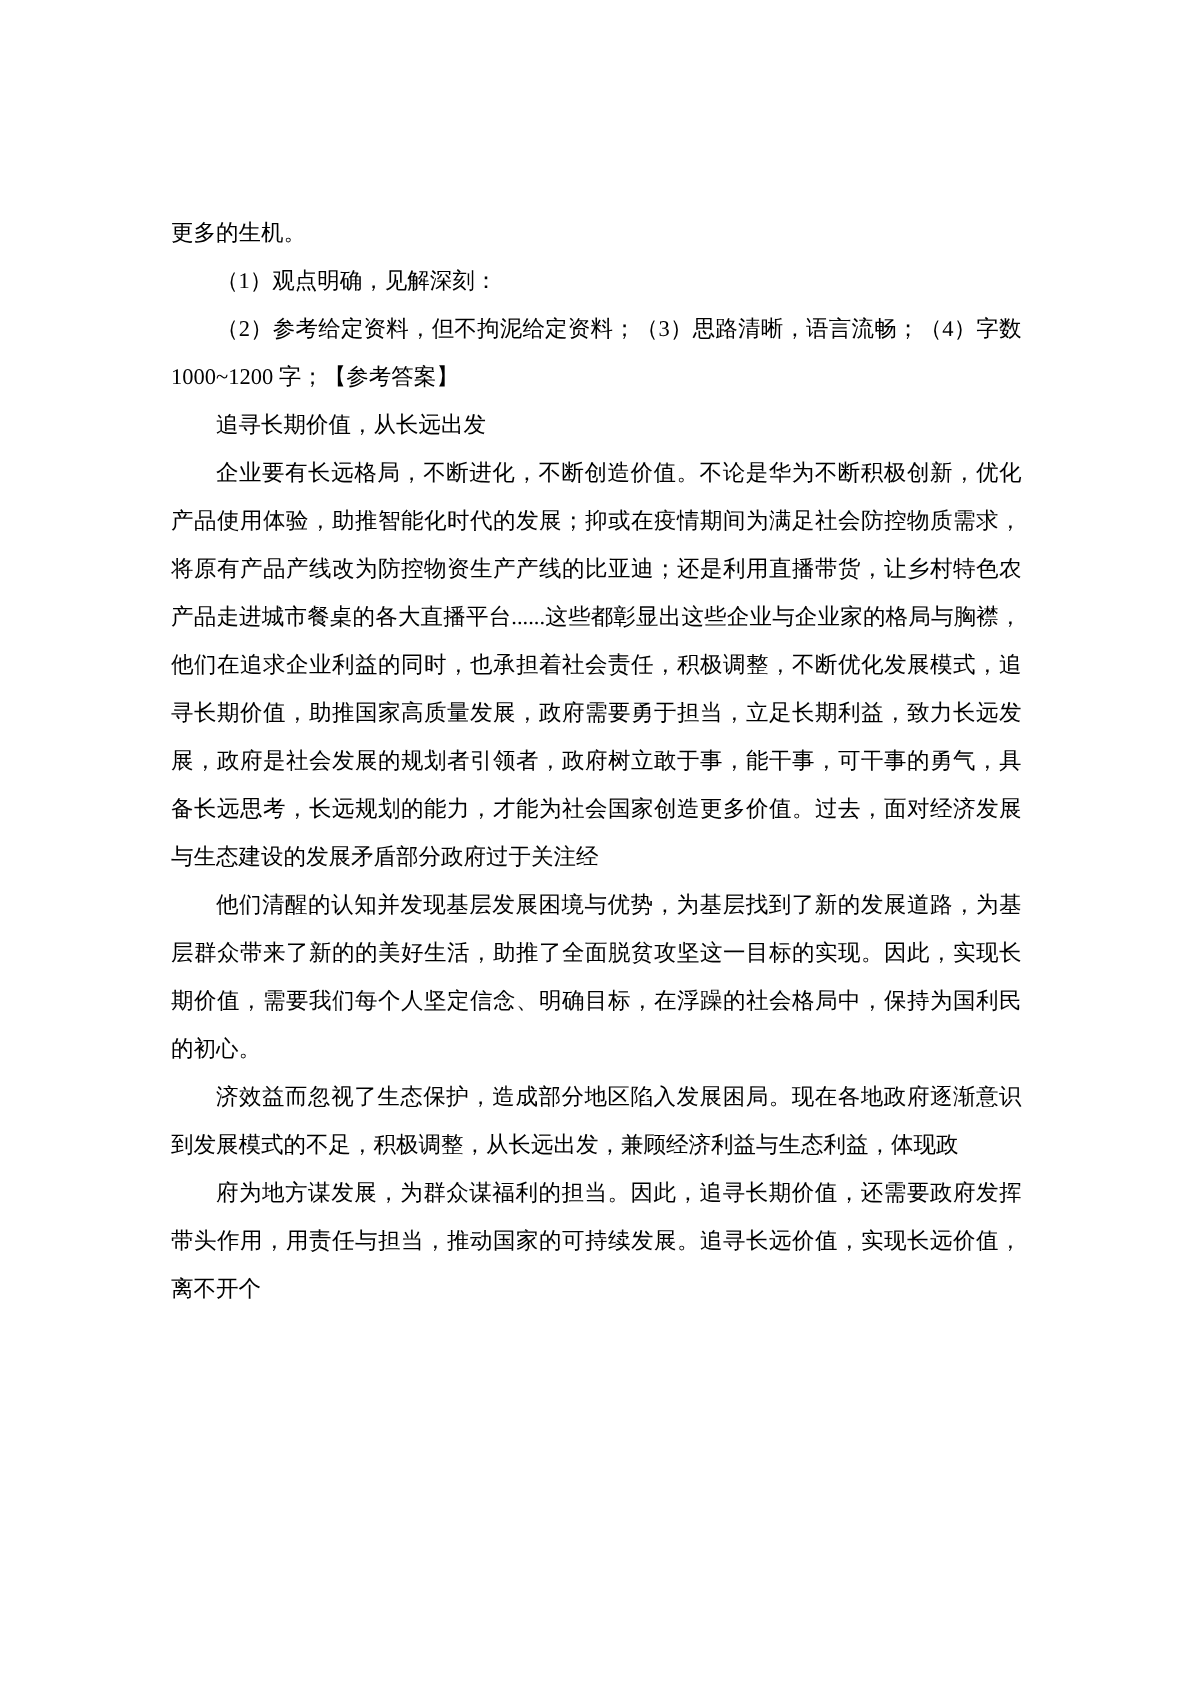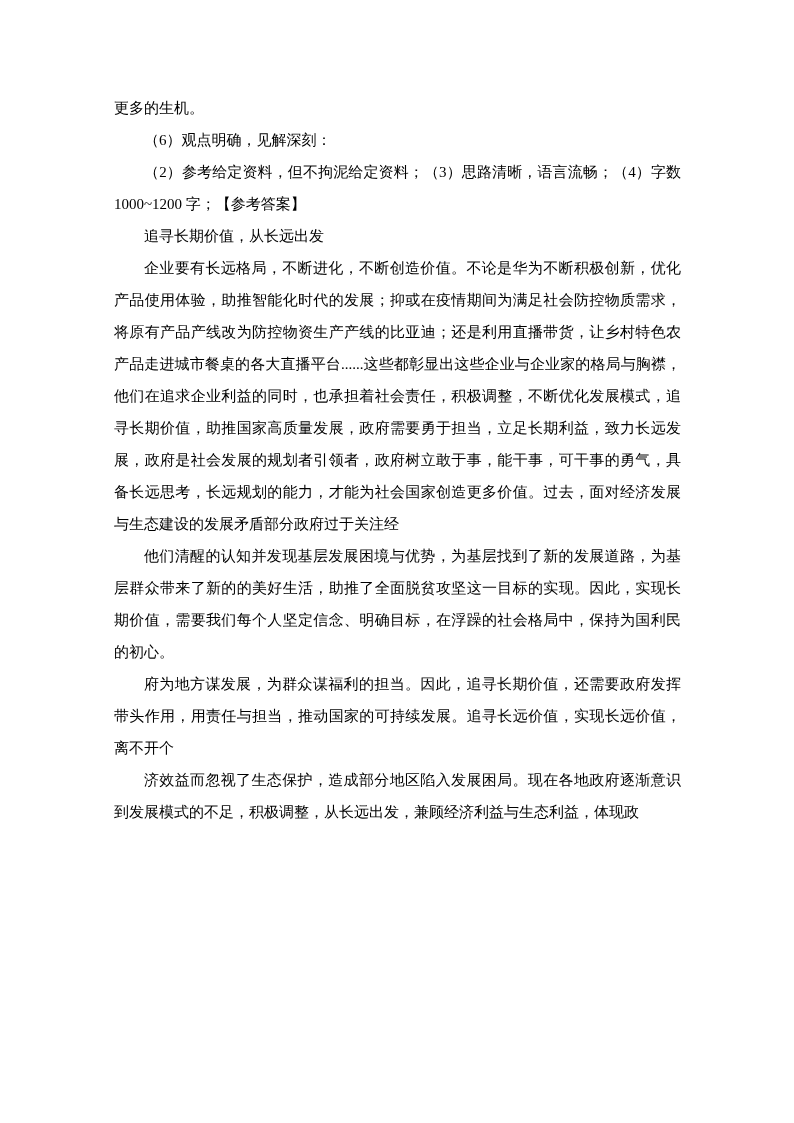--- a/index.html
+++ b/index.html
@@ -12,41 +12,42 @@
     width: 794px;
     height: 1123px;
     background: #ffffff;
     box-sizing: border-box;
     padding: 92px 113px 0 114px;
     overflow: hidden;
     color: #000000;
   }
   .doc-content {
     width: 100%;
+    margin-top: 48px;
   }
   p.para {
     margin: 0;
     font-family: "Liberation Serif", "DejaVu Serif", serif;
     font-size: 15px;
     line-height: 32px;
     color: #000000;
     text-align: justify;
     word-break: break-all;
   }
   p.para.indent {
     text-indent: 2em;
   }
 </style>
 </head>
 <body>
 
 <div class="page">
   <div class="doc-content" id="doc-content">
       <p class="para">更多的生机。</p>
-      <p class="para indent">（6）观点明确，见解深刻：</p>
+      <p class="para indent">（1）观点明确，见解深刻：</p>
       <p class="para indent">（2）参考给定资料，但不拘泥给定资料；（3）思路清晰，语言流畅；（4）字数 1000~1200 字；【参考答案】</p>
       <p class="para indent">追寻长期价值，从长远出发</p>
       <p class="para indent">企业要有长远格局，不断进化，不断创造价值。不论是华为不断积极创新，优化产品使用体验，助推智能化时代的发展；抑或在疫情期间为满足社会防控物质需求，将原有产品产线改为防控物资生产产线的比亚迪；还是利用直播带货，让乡村特色农产品走进城市餐桌的各大直播平台......这些都彰显出这些企业与企业家的格局与胸襟，他们在追求企业利益的同时，也承担着社会责任，积极调整，不断优化发展模式，追寻长期价值，助推国家高质量发展，政府需要勇于担当，立足长期利益，致力长远发展，政府是社会发展的规划者引领者，政府树立敢于事，能干事，可干事的勇气，具备长远思考，长远规划的能力，才能为社会国家创造更多价值。过去，面对经济发展与生态建设的发展矛盾部分政府过于关注经</p>
       <p class="para indent">他们清醒的认知并发现基层发展困境与优势，为基层找到了新的发展道路，为基层群众带来了新的的美好生活，助推了全面脱贫攻坚这一目标的实现。因此，实现长期价值，需要我们每个人坚定信念、明确目标，在浮躁的社会格局中，保持为国利民的初心。</p>
+      <p class="para indent">济效益而忽视了生态保护，造成部分地区陷入发展困局。现在各地政府逐渐意识到发展模式的不足，积极调整，从长远出发，兼顾经济利益与生态利益，体现政</p>
       <p class="para indent">府为地方谋发展，为群众谋福利的担当。因此，追寻长期价值，还需要政府发挥带头作用，用责任与担当，推动国家的可持续发展。追寻长远价值，实现长远价值，离不开个</p>
-      <p class="para indent">济效益而忽视了生态保护，造成部分地区陷入发展困局。现在各地政府逐渐意识到发展模式的不足，积极调整，从长远出发，兼顾经济利益与生态利益，体现政</p>
     </div>
 </div>
 
 </body></html>

